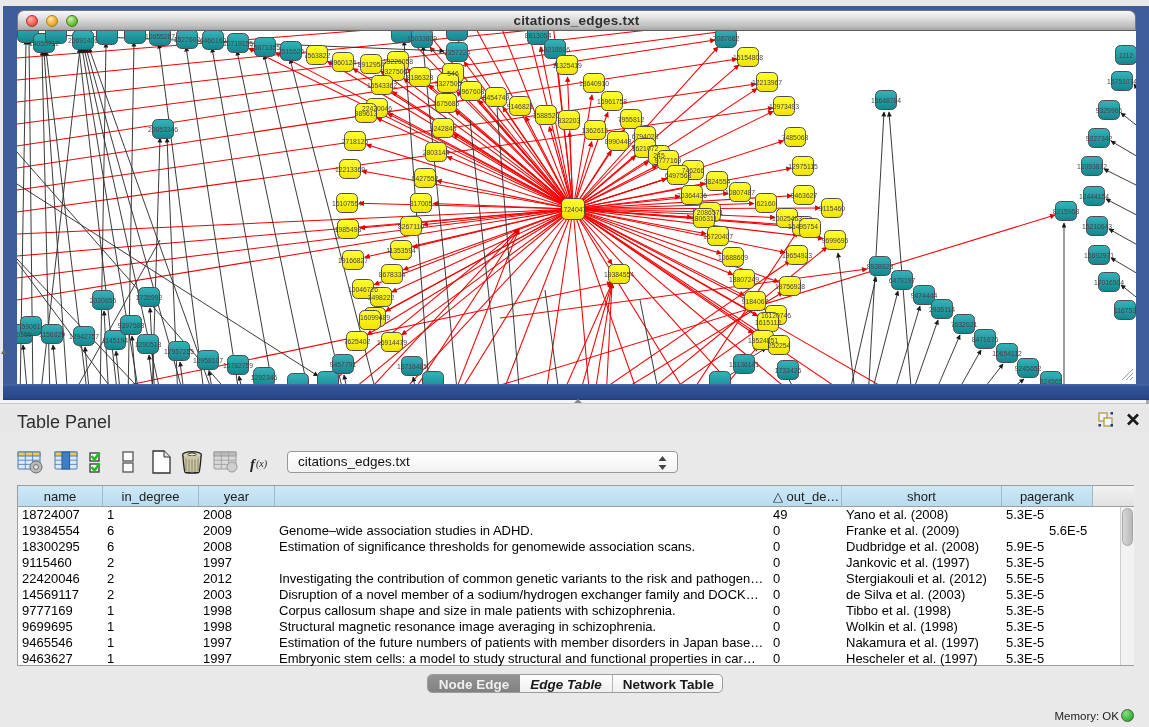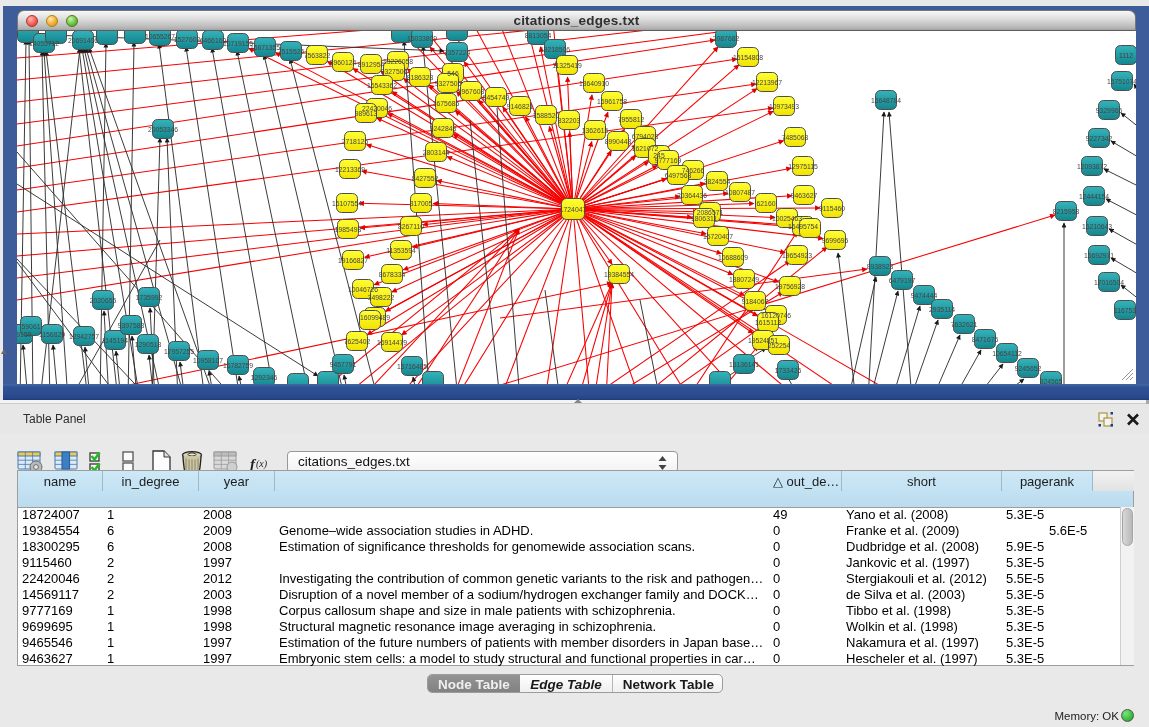--- a/index.html
+++ b/index.html
@@ -17,24 +17,24 @@
   background:#ffffff; overflow:hidden; }
 #botband { position:absolute; left:3px; top:384px; width:1146px; height:16px;
   background:linear-gradient(#4668a5, #2f5295 20%, #2c4e91 60%, #26458a 90%, #1e3a75); }
 #divstrip { position:absolute; left:0; top:400px; width:1149px; height:4px;
   background:#f4f4f4; border-bottom:1px solid #cccccc; }
 #redge { position:absolute; left:1146px; top:400px; width:3px; height:327px; background:#a8a8a8; }
 #tablepanel { position:absolute; left:0; top:404px; width:1149px; height:323px;
   background:#e9e9e9; }
 #tpheader { position:absolute; left:0; top:404px; width:1149px; height:29px;
   background:#e7e7e7; }
-#tpheader .t { position:absolute; left:23px; top:8px; font-size:12px; color:#2e2e2e; }
+#tpheader .t { position:absolute; left:17px; top:8px; font-size:18px; color:#2e2e2e; }
 #tbody { position:absolute; left:17px; top:485px; width:1117px; height:181px;
   background:#ffffff; border:1px solid #9d9d9d; }
-#thead { position:absolute; left:17px; top:470px; width:1117px; height:38px;
+#thead { position:absolute; left:17px; top:485px; width:1117px; height:22px;
   background:linear-gradient(#cde8f6,#badcef); border:1px solid #9d9d9d; }
 .hcell { position:absolute; top:0; height:20px; line-height:21px; font-size:13px;
   color:#1d1d1d; text-align:center; border-right:1px solid #9fb9ca; }
 .trow { position:absolute; left:17px; width:1100px; height:16px; font-size:13px;
   color:#000; }
 .trow span { position:absolute; top:0; white-space:nowrap; overflow:hidden; line-height:16px; }
 #combo { position:absolute; left:287px; top:451px; width:391px; height:22px;
   background:linear-gradient(#ffffff,#f2f2f2); border:1px solid #989898; border-radius:4px;
   font-size:13.5px; color:#111; line-height:20px; padding-left:10px; }
 #scroll { position:absolute; left:1120px; top:507px; width:14px; height:158px;
@@ -697,19 +697,19 @@
     <span style="left:90px">1</span>
     <span style="left:186px">1997</span>
     <span style="left:262px;width:486px">Embryonic stem cells: a model to study structural and functional properties in car…</span>
     <span style="left:756px">0</span>
     <span style="left:829px;width:158px">Hescheler et al. (1997)</span>
     <span style="left:989px">5.3E-5</span>
   </div>
 <div id="scroll"></div>
 <div id="thumb"></div>
 <div id="seg" style="position:absolute;left:427px;top:674px;width:296px;height:19px;border:1px solid #9c9c9c;border-radius:5px;overflow:hidden;background:linear-gradient(#ffffff,#efefef);font-size:13.5px;font-weight:bold;line-height:19px;text-align:center;">
-  <span style="position:absolute;left:0;top:0;width:92px;height:19px;background:linear-gradient(#949494,#7f7f7f);color:#efefef;">Node Table</span>
+  <span style="position:absolute;left:0;top:0;width:92px;height:19px;background:linear-gradient(#949494,#7f7f7f);color:#efefef;">Node Edge</span>
   <span style="position:absolute;left:92px;top:0;width:92px;height:19px;color:#1a1a1a;font-style:italic;">Edge Table</span>
   <span style="position:absolute;left:184px;top:0;width:112px;height:19px;color:#1a1a1a;border-left:1px solid #b5b5b5;">Network Table</span>
 </div>
 <div style="position:absolute;left:1px;top:349px;width:0;height:0;border-left:3px solid transparent;border-right:3px solid transparent;border-bottom:5px solid #666;"></div>
 <div id="mem">Memory: OK</div>
 <div id="memdot"></div>
 
 </body></html>

